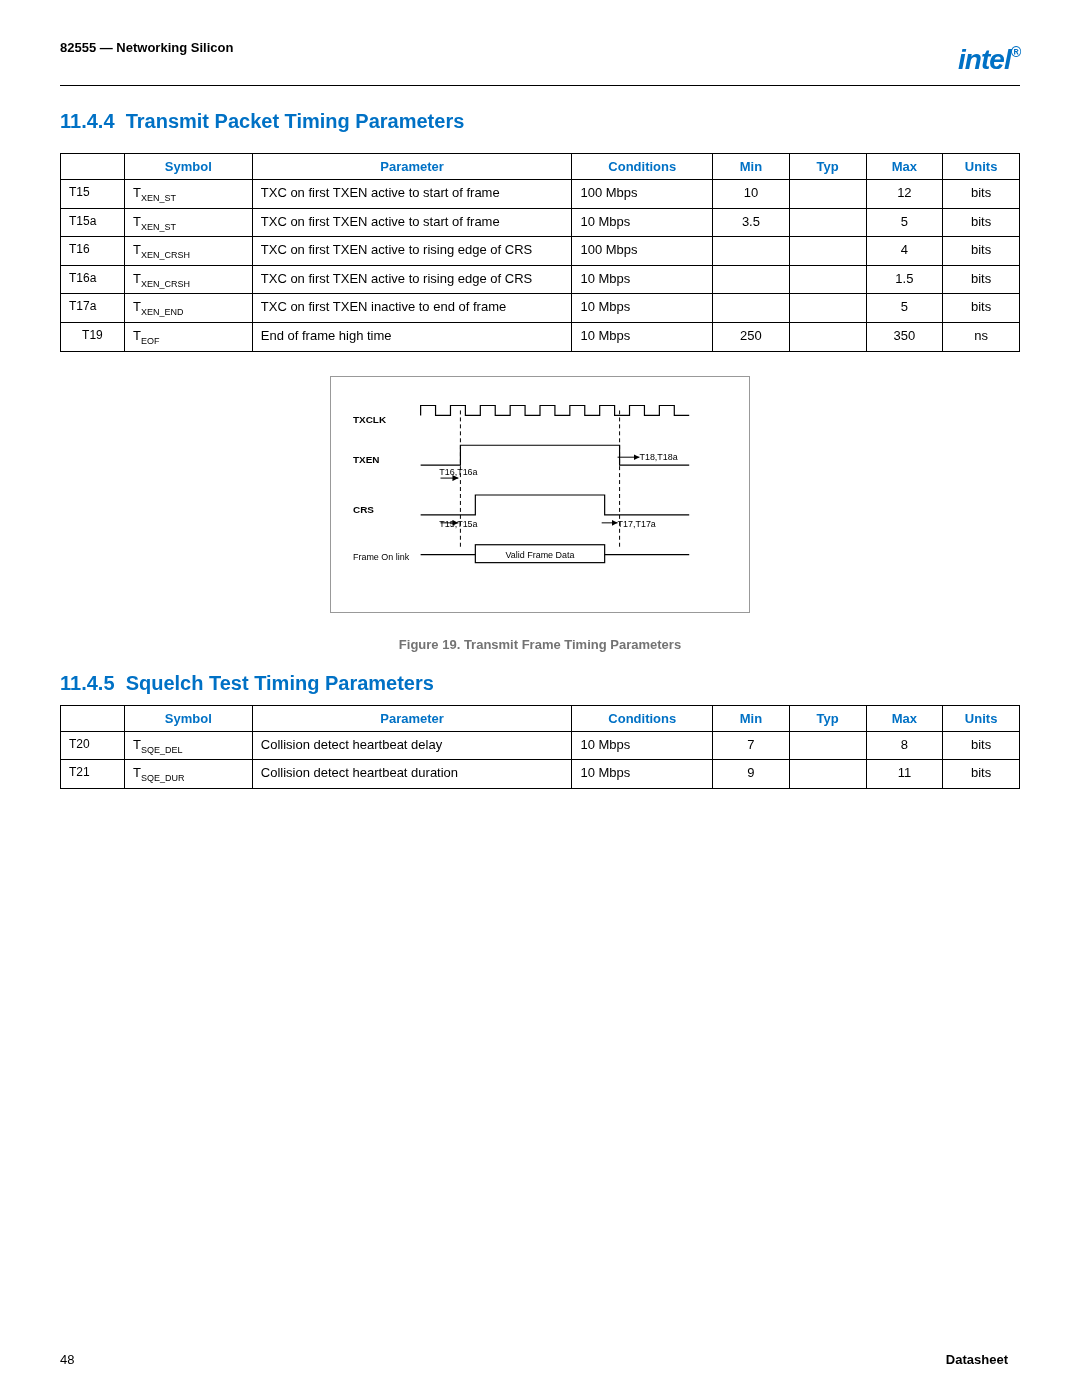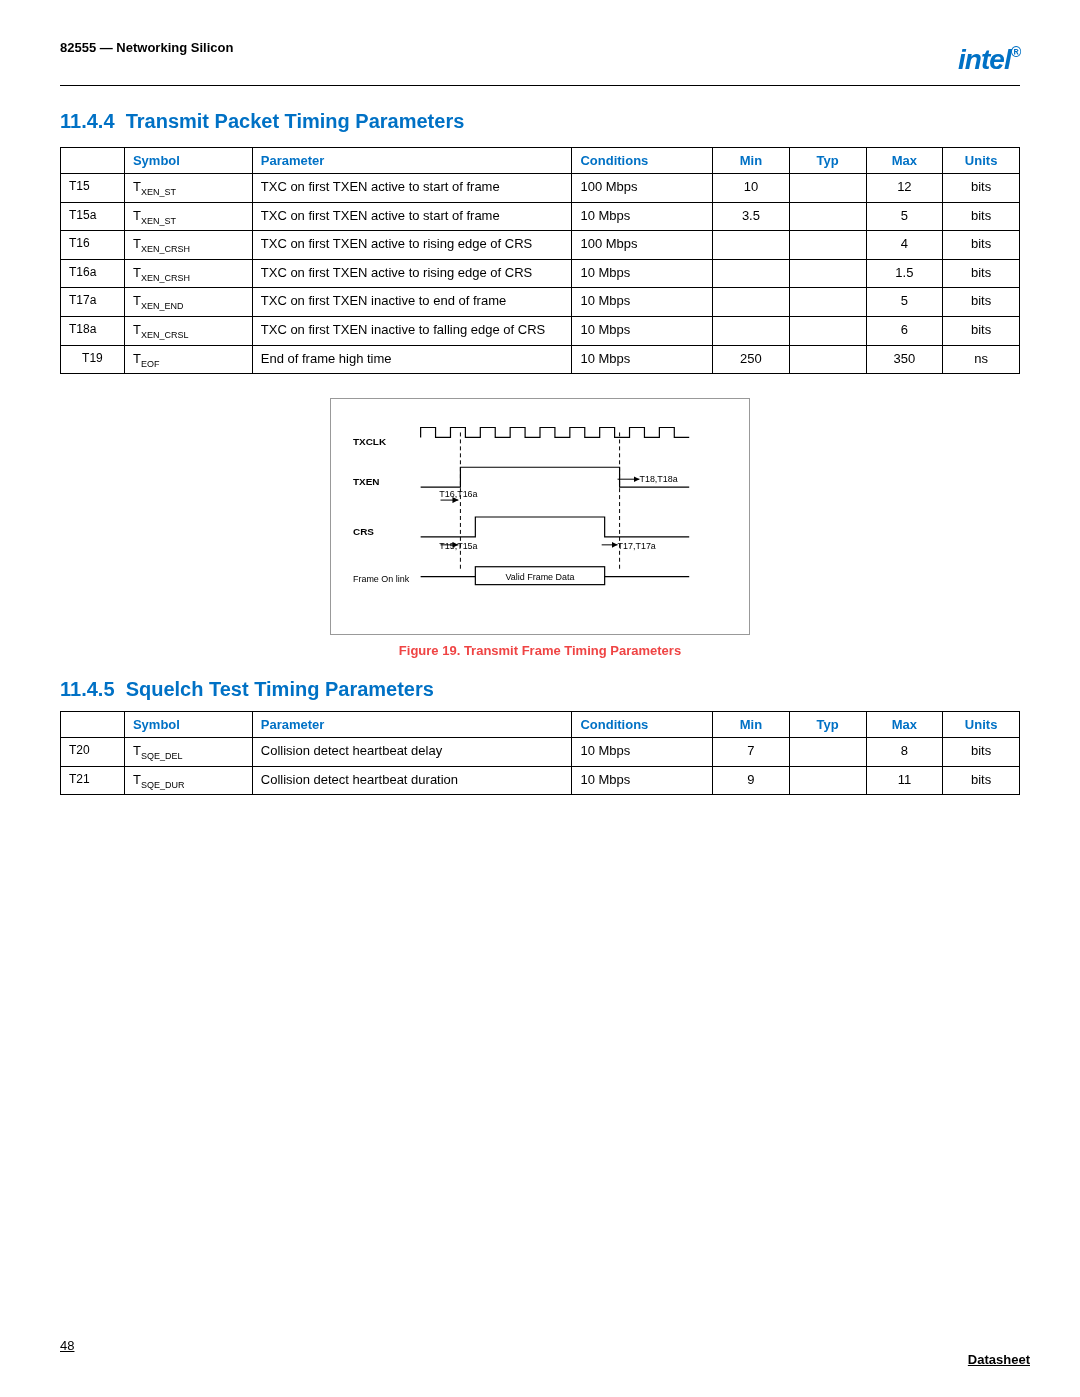--- a/index.html
+++ b/index.html
@@ -34,35 +34,35 @@
       font-size: 32px;
       font-weight: bold;
       color: #0071c5;
       font-style: italic;
       letter-spacing: -1px;
     }
     .section-title {
       color: #0071c5;
       font-size: 20px;
       font-weight: bold;
-      margin-bottom: 14px;
+      margin-bottom: 20px;
     }
     table {
       width: 100%;
       border-collapse: collapse;
       margin-bottom: 24px;
       font-size: 13px;
     }
     table th {
       background: #fff;
       color: #0071c5;
       font-weight: bold;
       border: 1px solid #000;
       padding: 5px 8px;
-      text-align: left;
+      text-align: center;
     }
     table th.center, table td.center {
       text-align: center;
     }
     table td {
       border: 1px solid #000;
       padding: 5px 8px;
       vertical-align: top;
     }
     table tr td:first-child {
@@ -84,39 +84,38 @@
       margin: 20px auto 20px auto;
       width: 420px;
     }
     .figure-box {
       border: 1px solid #999;
       width: 100%;
       padding: 18px 20px 14px 20px;
       background: #fff;
     }
     .figure-caption {
-      color: #ef4444;
-      font-weight: bold;
-      font-size: 13px;
-      margin-top: 8px;
+      color: #737373;
+      font-weight: bold;
+      font-size: 13px;
+      margin-top: 24px;
       text-align: center;
     }
     .timing-diagram {
       width: 100%;
     }
     .footer {
       position: absolute;
       bottom: 30px;
       left: 60px;
-      right: 50px;
+      right: 72px;
       display: flex;
       justify-content: space-between;
-      align-items: center;
-      font-size: 13px;
-      text-decoration: underline;
+      align-items: flex-end;
+      font-size: 13px;
     }
     .footer-page {
       font-size: 13px;
     }
     .footer-datasheet {
       font-weight: bold;
       font-size: 13px;
       margin-top: 29px;
     }
     .section-gap {
@@ -195,30 +194,20 @@
     <td style="font-size:12px;">T17a</td>
     <td class="symbol-cell">T<span class="sub">XEN_END</span></td>
     <td>TXC on first TXEN inactive to end of frame</td>
     <td>10 Mbps</td>
     <td class="center"></td>
     <td class="center"></td>
     <td class="center">5</td>
     <td class="center">bits</td>
   </tr>
         <tr>
-    <td style="font-size:12px;">T18a</td>
-    <td class="symbol-cell">T<span class="sub">XEN_CRSL</span></td>
-    <td>TXC on first TXEN inactive to falling edge of CRS</td>
-    <td>10 Mbps</td>
-    <td class="center"></td>
-    <td class="center"></td>
-    <td class="center">6</td>
-    <td class="center">bits</td>
-  </tr>
-        <tr>
     <td style="font-size:12px;text-align:center;">T19</td>
     <td class="symbol-cell">T<span class="sub">EOF</span></td>
     <td>End of frame high time</td>
     <td>10 Mbps</td>
     <td class="center">250</td>
     <td class="center"></td>
     <td class="center">350</td>
     <td class="center">ns</td>
   </tr>
       </tbody>

